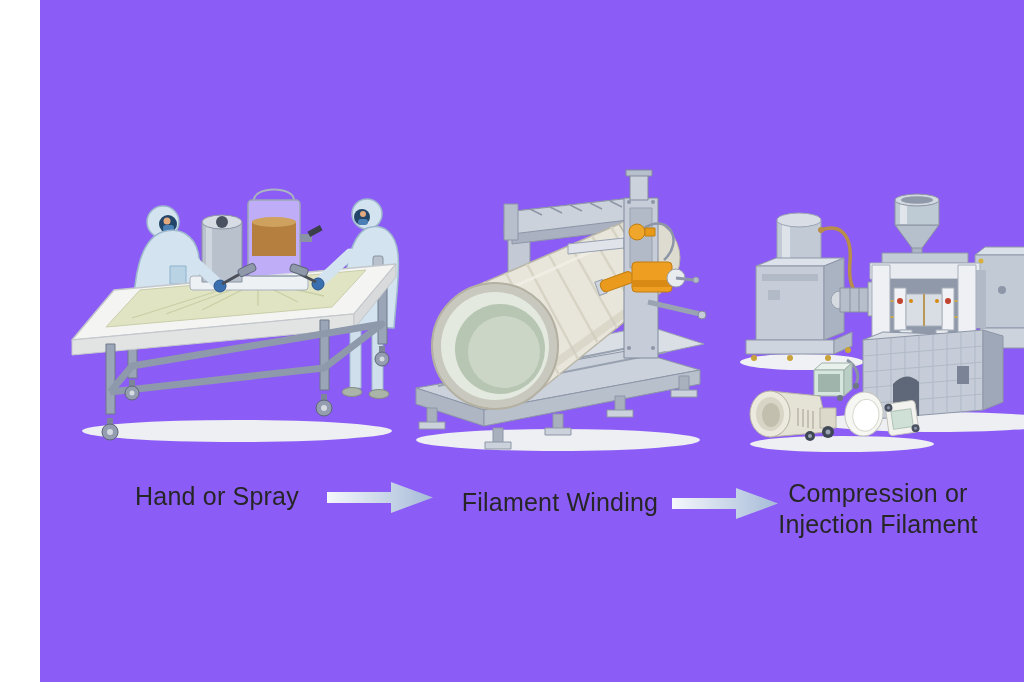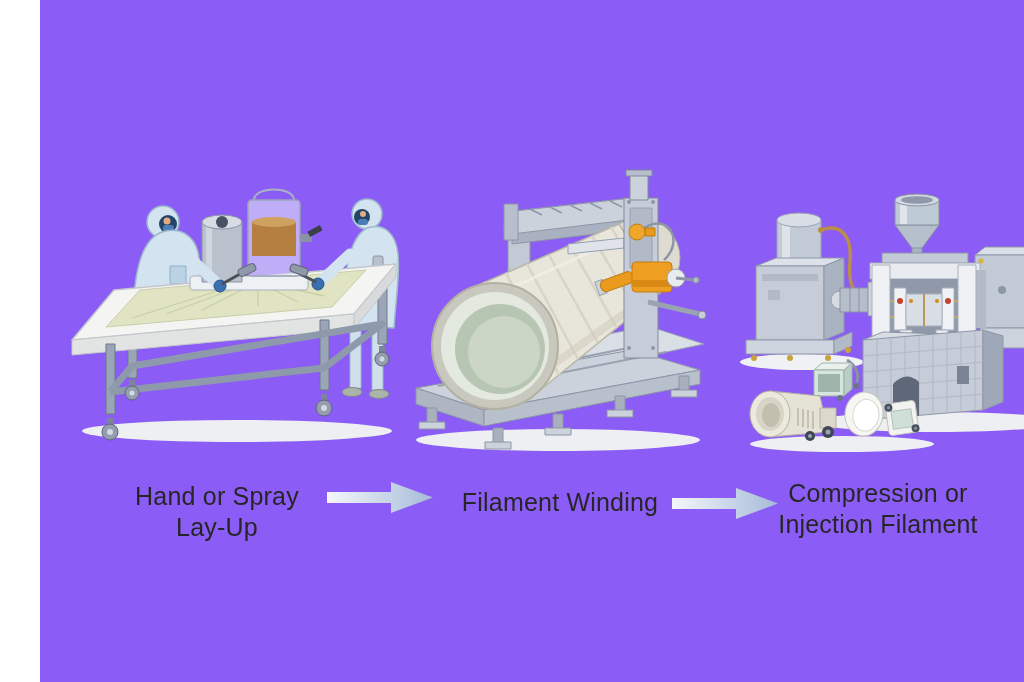--- a/index.html
+++ b/index.html
@@ -351,21 +351,20 @@
         <circle cx="158" cy="236" r="4" fill="#4a5160"></circle>
           <circle cx="158" cy="236" r="1.5" fill="#8d96a7"></circle>
         <circle cx="182" cy="260" r="4" fill="#4a5160"></circle>
           <circle cx="182" cy="260" r="1.5" fill="#8d96a7"></circle>
       </g>
     </g>
   </svg>
 
   <div class="stage-label" style="left: 27px; top: 481px; width: 300px; color: rgb(38, 38, 38);">
     <span>Hand or Spray</span>
-    <span>Lay-Up</span>
   </div>
 
   <div class="stage-label" style="left: 380px; top: 487px; width: 280px; color: rgb(38, 38, 38);">
     <span>Filament Winding</span>
   </div>
 
   <div class="stage-label" style="left: 692px; top: 478px; width: 292px; color: rgb(38, 38, 38);">
     <span>Compression or</span>
     <span>Injection Filament</span>
   </div>

